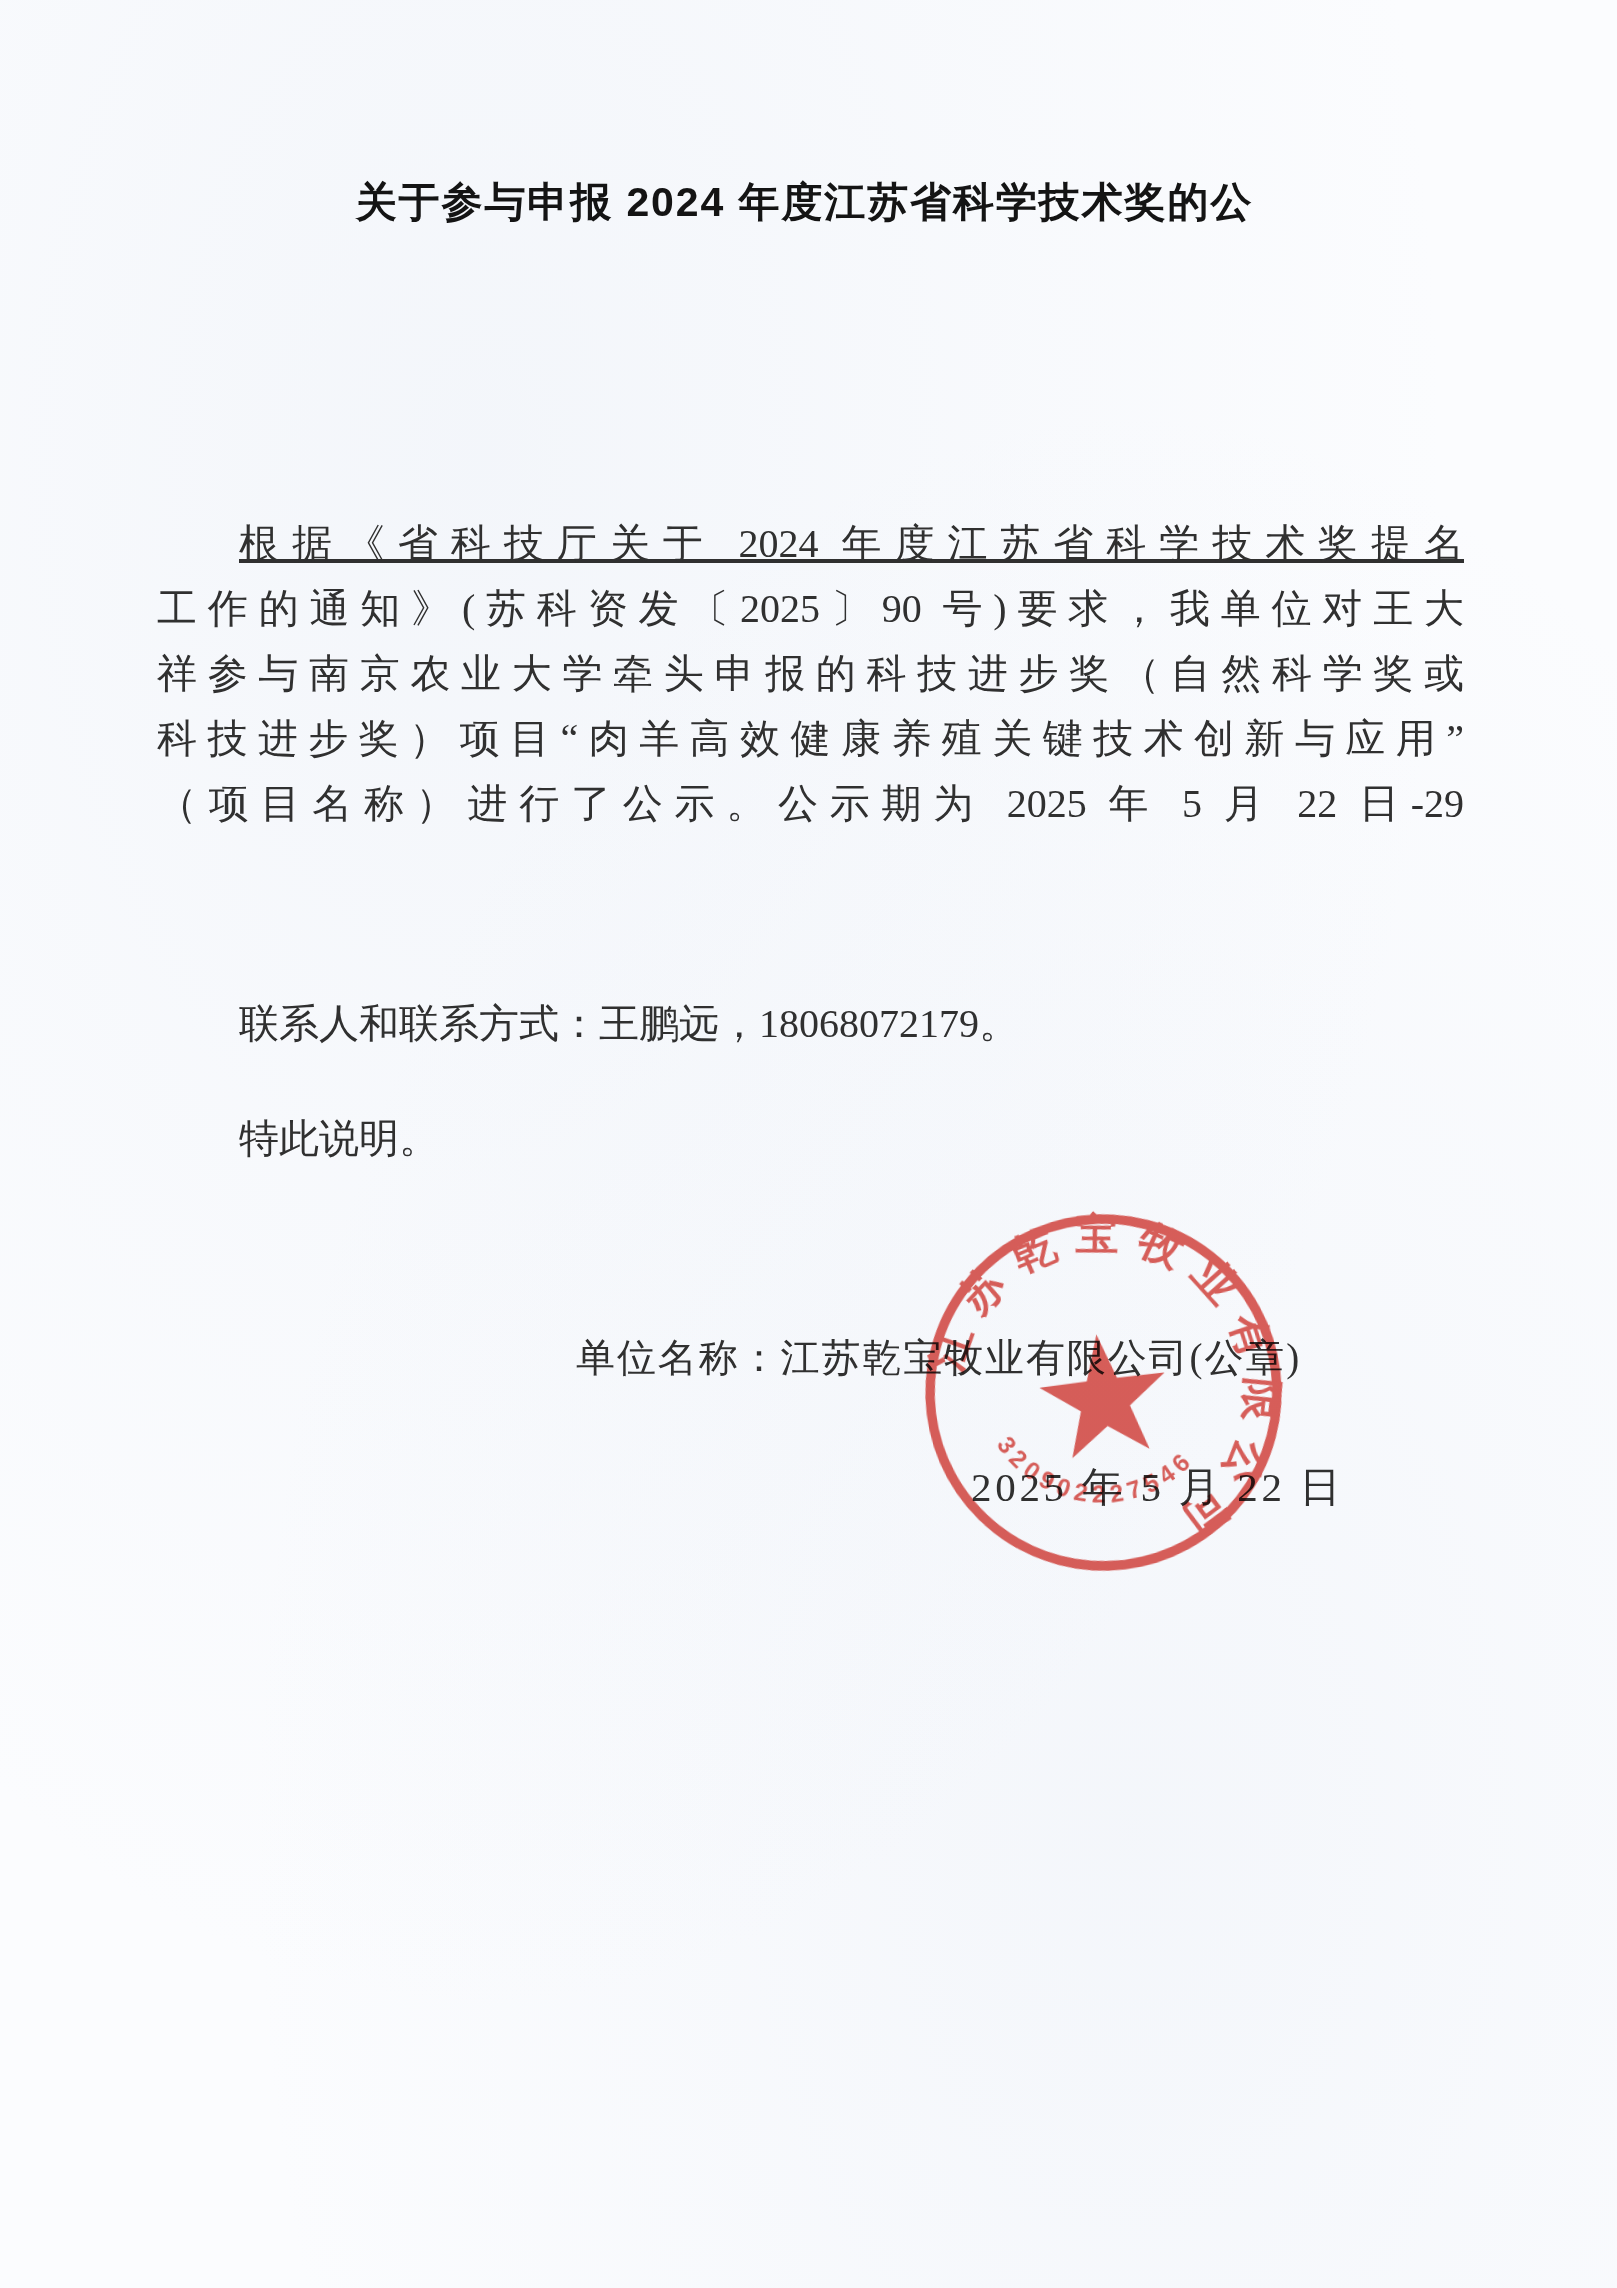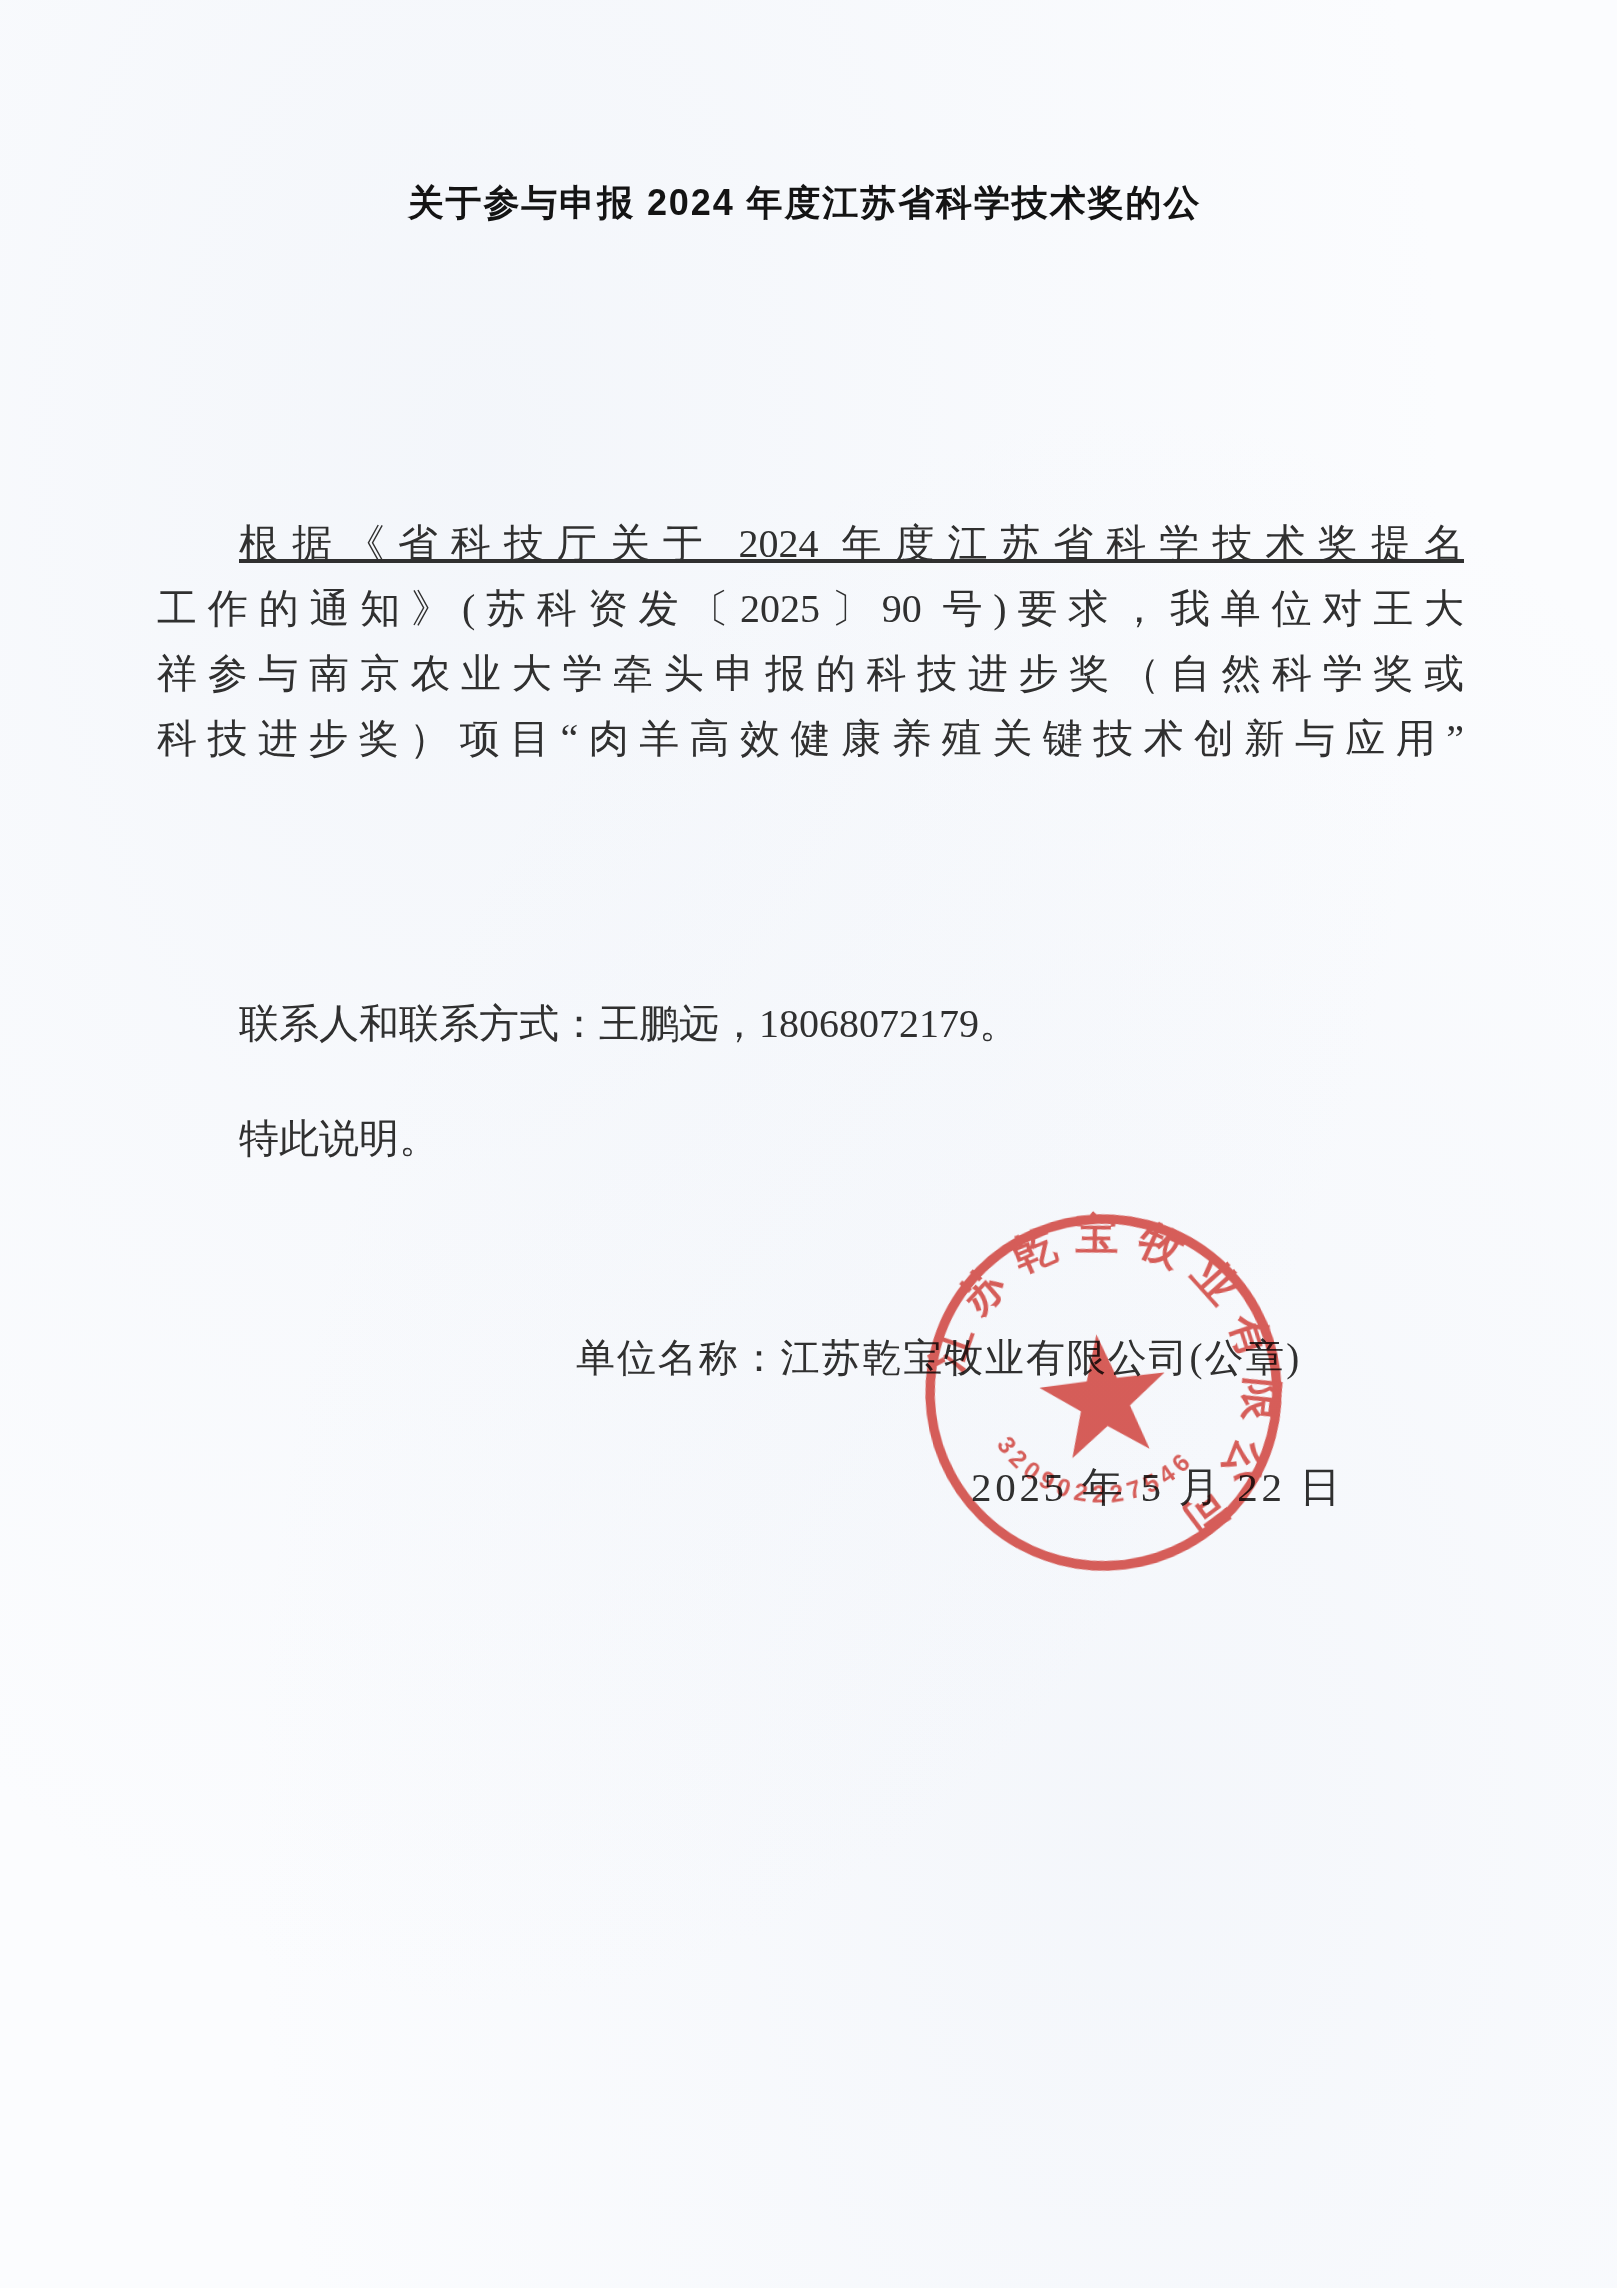--- a/index.html
+++ b/index.html
@@ -13,21 +13,21 @@
       radial-gradient(ellipse at 70% 80%, rgba(215,224,238,0.2), transparent 55%);
     overflow:hidden;
     font-family:"Liberation Serif", serif;
     color:#2b2b2b;
   }
   .title-block {
     position:absolute; top:157px; left:0; right:8px;
     text-align:center;
     font-family:"Liberation Sans", sans-serif;
     font-weight:bold;
-    font-size:36px;
+    font-size:41px;
     line-height:91px;
     letter-spacing:1.9px;
     color:#141414;
   }
   .body-block {
     position:absolute; top:511px; left:157px; width:1307px;
     font-size:40px; line-height:65px; color:#303030;
   }
   .body-line {
     height:65px;
@@ -72,20 +72,21 @@
 
   <div class="title-block">
     <div>关于参与申报 2024 年度江苏省科学技术奖的公</div>
   </div>
 
   <div class="body-block">
     <div class="body-line first">根据《省科技厅关于 2024 年度江苏省科学技术奖提名</div>
     <div class="body-line">工作的通知》(苏科资发〔2025〕90 号)要求，我单位对王大</div>
     <div class="body-line">祥参与南京农业大学牵头申报的科技进步奖（自然科学奖或</div>
     <div class="body-line">科技进步奖）项目“肉羊高效健康养殖关键技术创新与应用”</div>
+    <div class="body-line">（项目名称）进行了公示。公示期为 2025 年 5 月 22 日-29</div>
   </div>
 
   <div class="contact-line">联系人和联系方式：王鹏远，18068072179。</div>
 
   <div class="closing-line">特此说明。</div>
 
   <div class="signature-line">单位名称：江苏乾宝牧业有限公司(公章)</div>
 
   <div class="date-line">2025 年 5 月 22 日</div>
 

